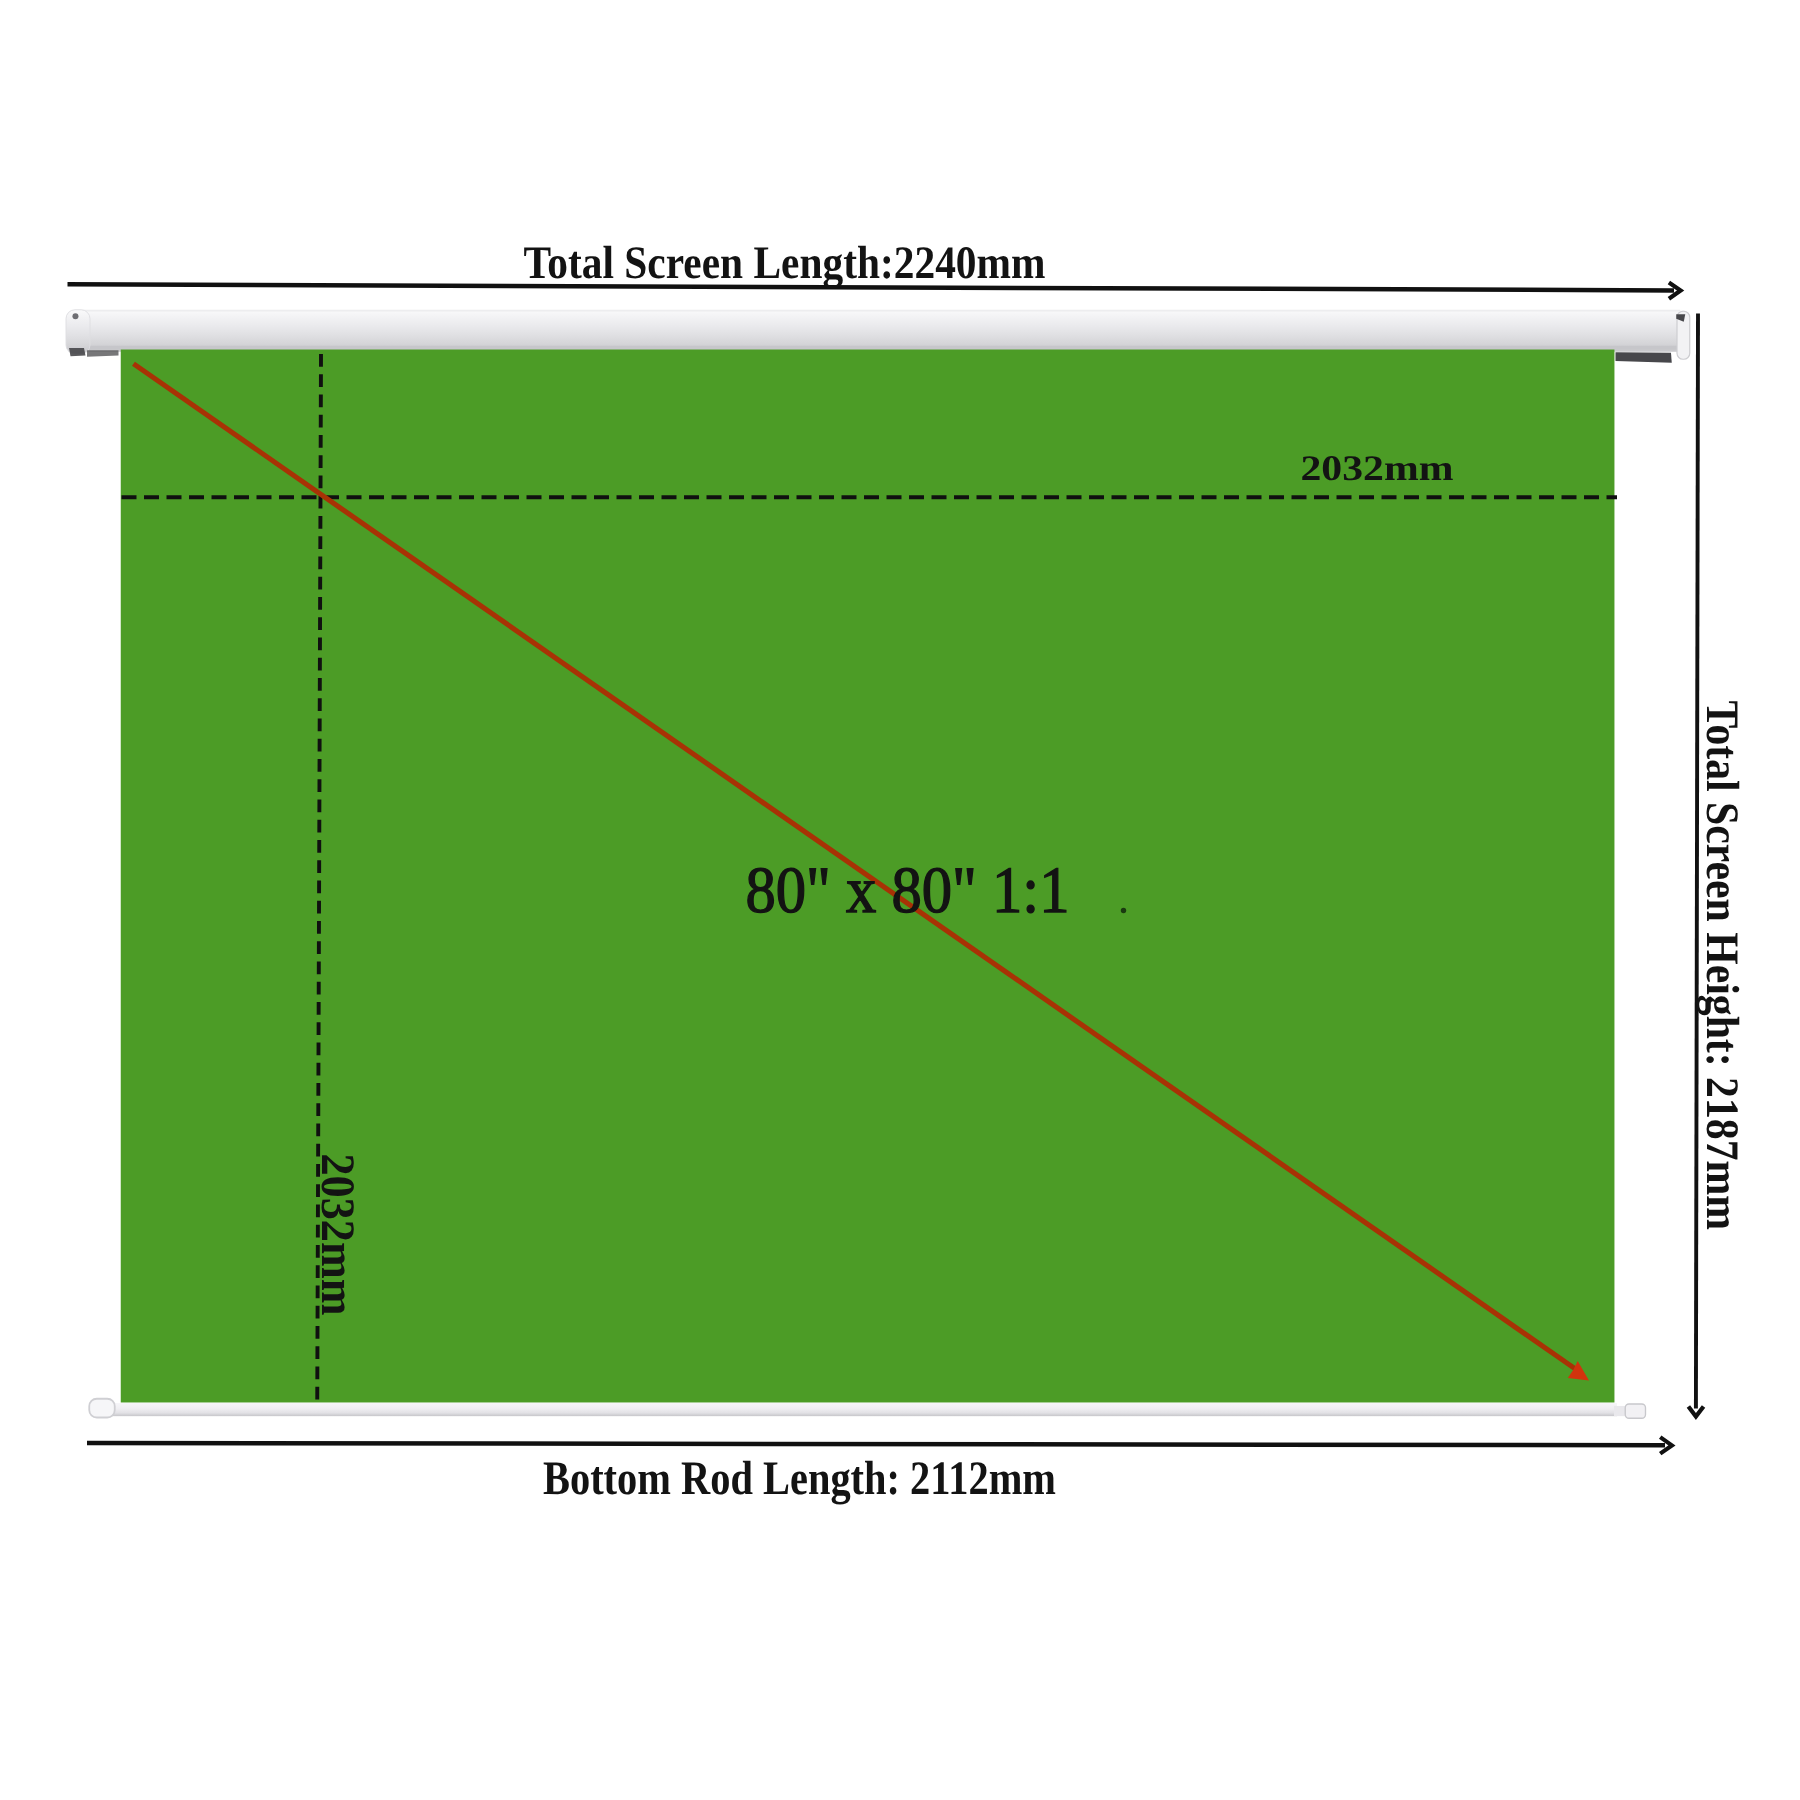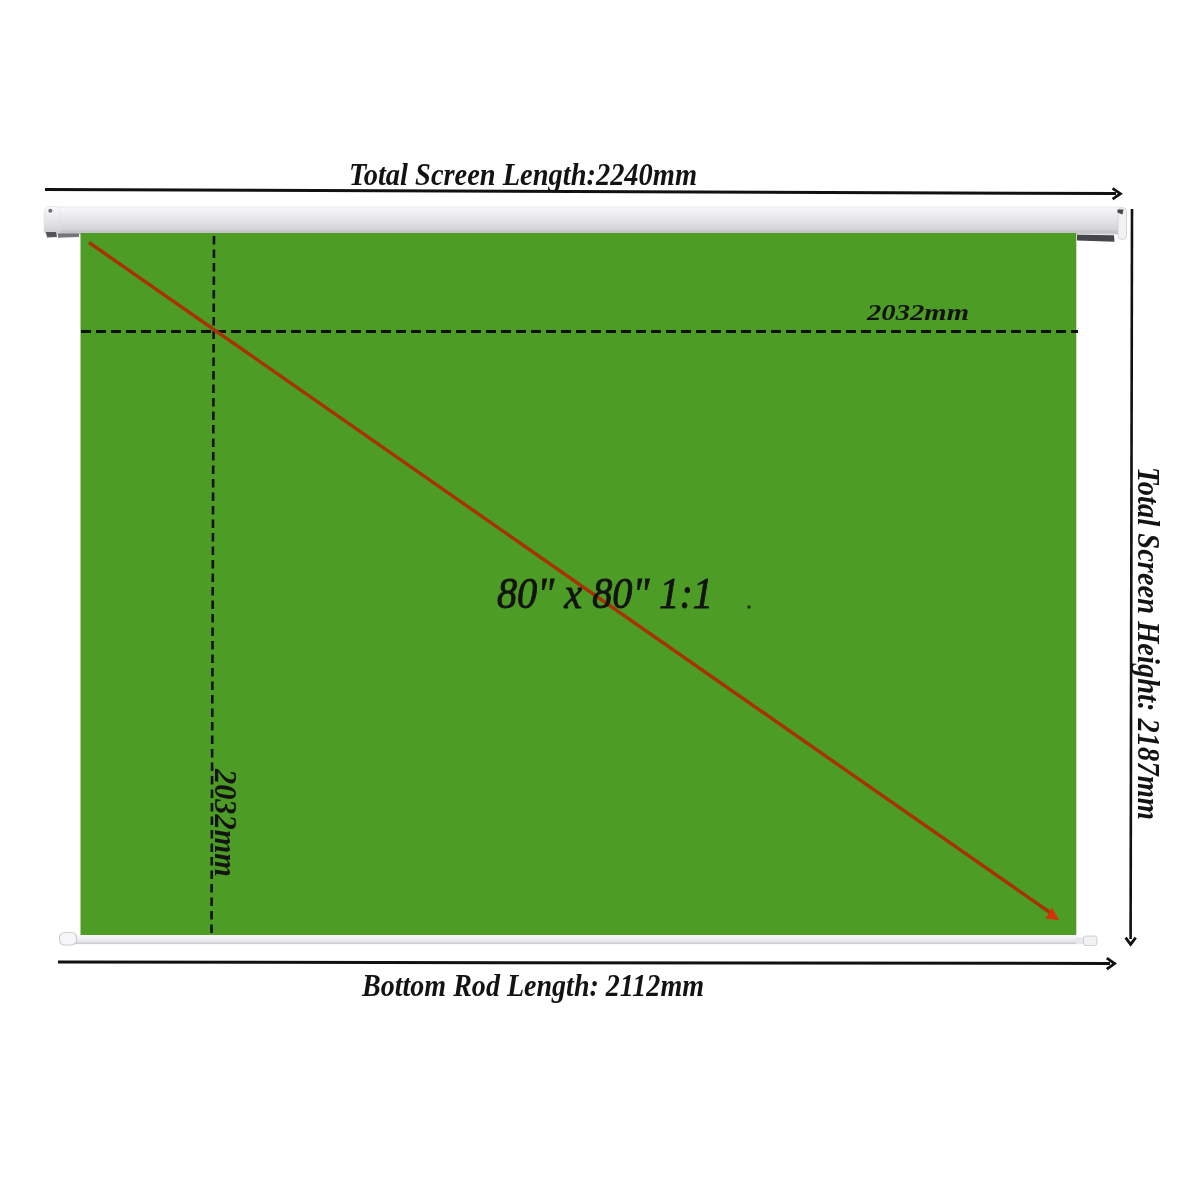--- a/index.html
+++ b/index.html
@@ -1,16 +1,16 @@
 <!DOCTYPE html>
 <html><head>
 <meta charset="utf-8">
 <style>
   html,body{margin:0;padding:0;background:#ffffff;}
-  .wrap{width:1200px;height:1188px;position:relative;background:#ffffff;overflow:hidden;font-style:italic;}
+  .wrap{width:1200px;height:1188px;position:relative;background:#ffffff;overflow:hidden;}
   text{font-family:"Liberation Serif", serif;font-weight:bold;fill:#131313;}
 </style>
 </head>
 <body>
 <div class="wrap">
 <svg width="1200" height="1200" viewBox="0 0 1200 1200">
   <defs>
     <linearGradient id="rodg" x1="0" y1="0" x2="0" y2="1">
       <stop offset="0" stop-color="#fafafb"></stop>
       <stop offset="0.18" stop-color="#f2f2f4"></stop>

